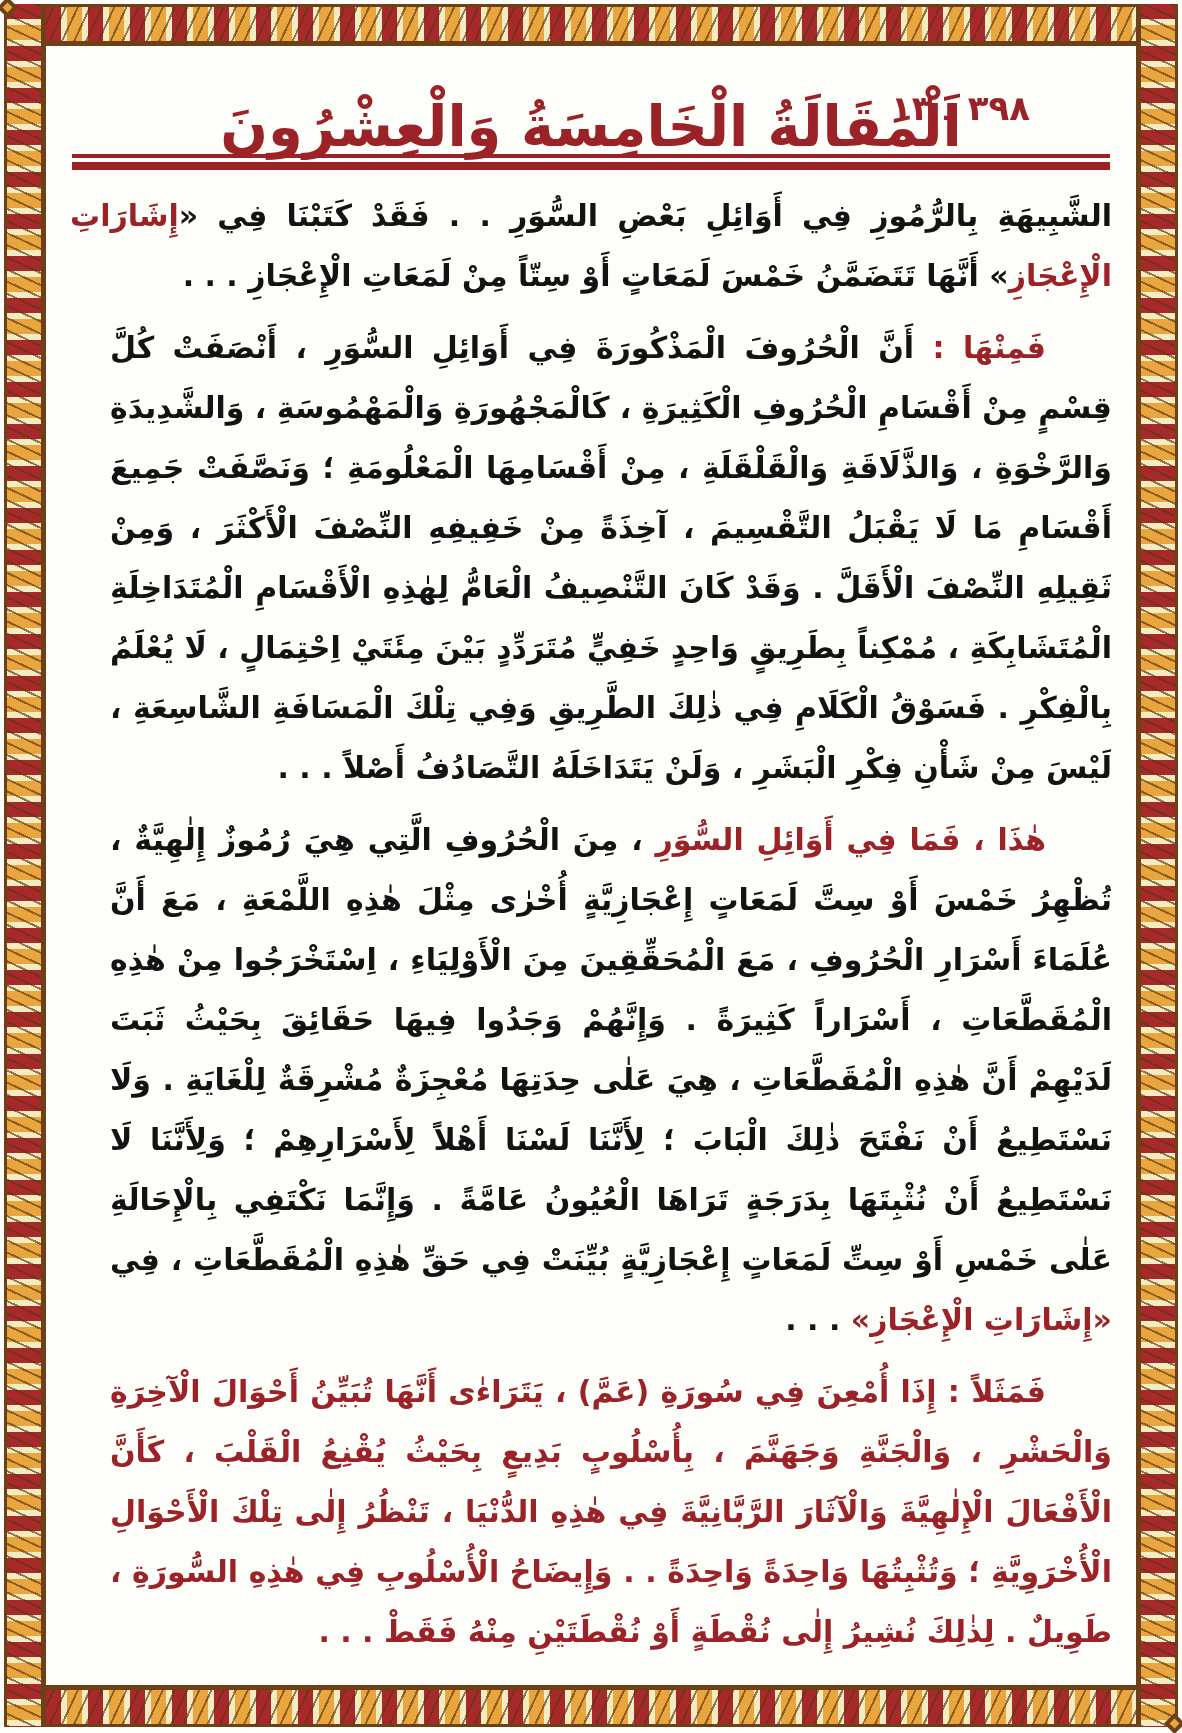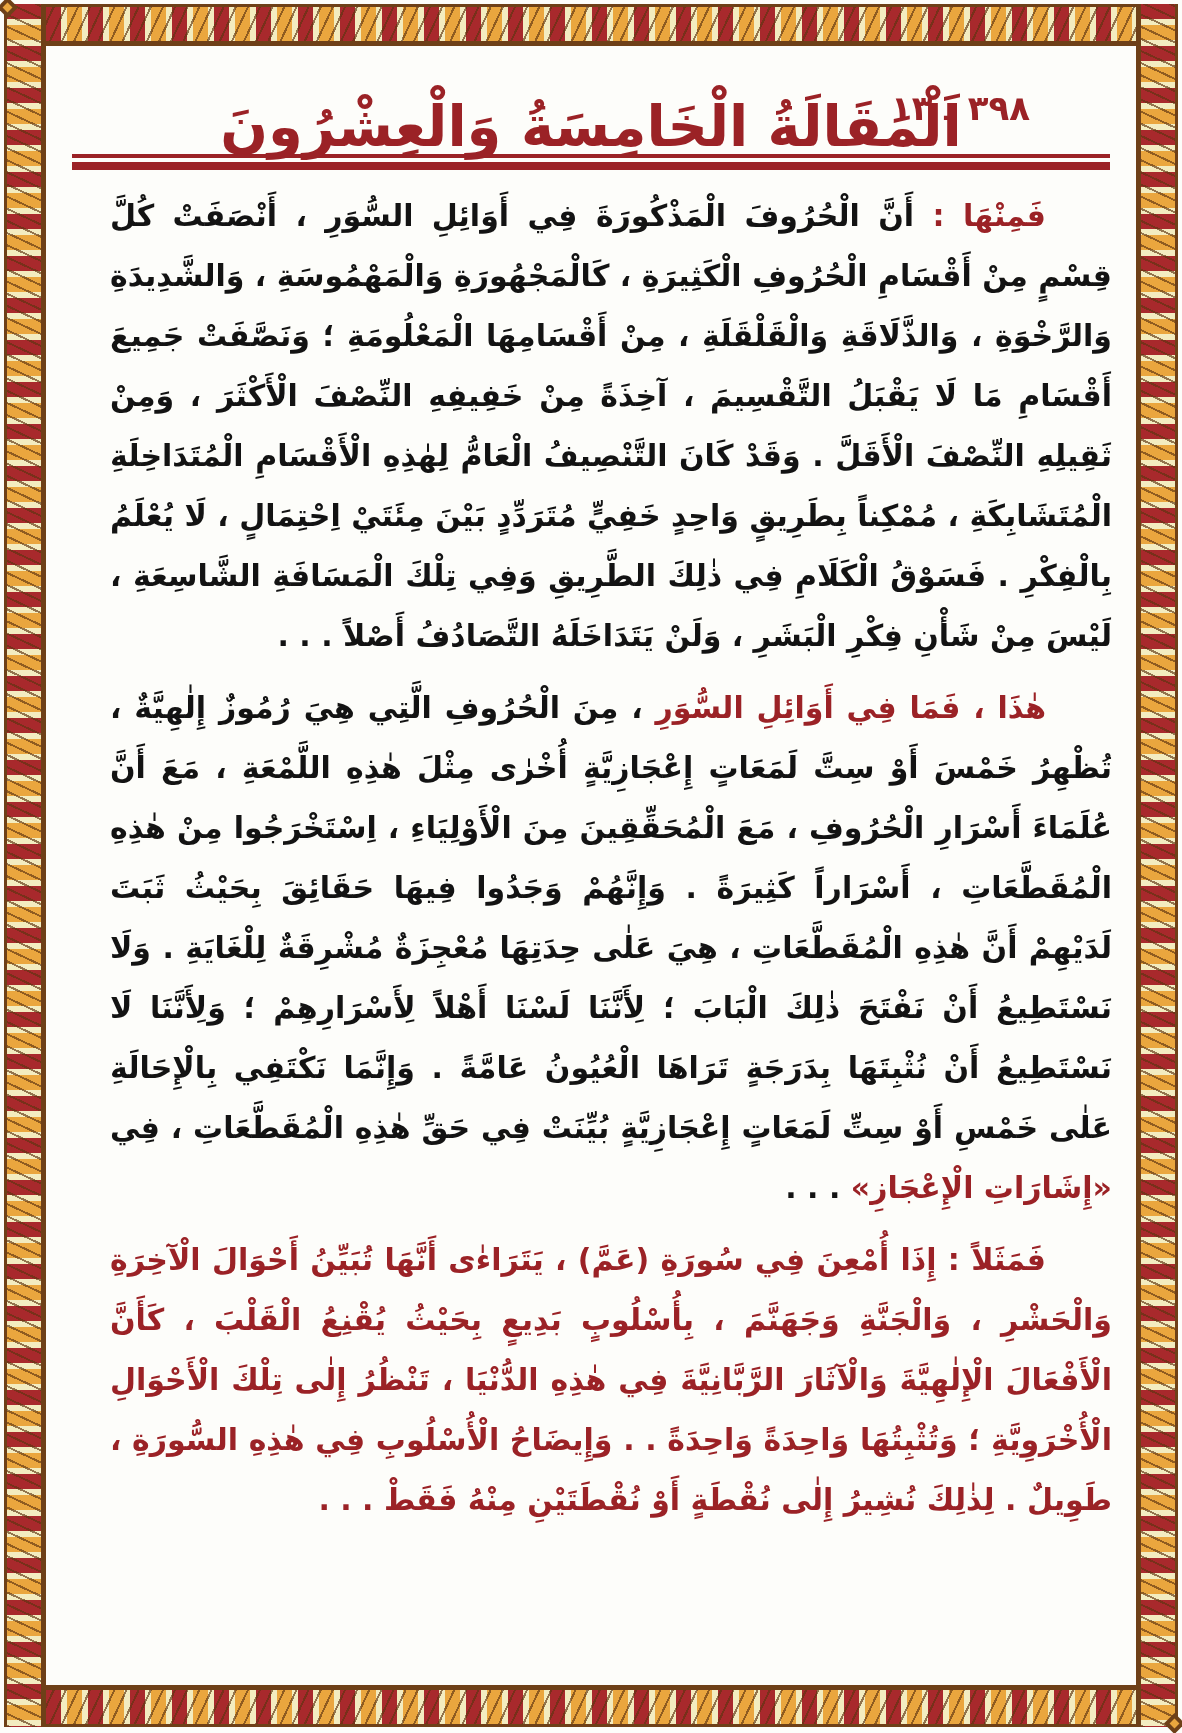--- a/index.html
+++ b/index.html
@@ -89,19 +89,20 @@
   <div class="content">
 
     <div class="hdr">
       <div class="pagenum" dir="rtl">٣٩٨ ـ ١٣</div>
       <div class="title" dir="rtl">اَلْمَقَالَةُ الْخَامِسَةُ وَالْعِشْرُونَ</div>
     </div>
 
     <div class="rule"></div>
 
     <div class="body-text">
+        <p class="" dir="rtl"><span class="seg-black">الشَّبِيهَةِ بِالرُّمُوزِ فِي أَوَائِلِ بَعْضِ السُّوَرِ . . فَقَدْ كَتَبْنَا فِي «</span><span class="seg-red">إِشَارَاتِ الْإِعْجَازِ</span><span class="seg-black">» أَنَّهَا تَتَضَمَّنُ خَمْسَ لَمَعَاتٍ أَوْ سِتّاً مِنْ لَمَعَاتِ الْإِعْجَازِ . . .</span></p>
         <p class="indent" dir="rtl"><span class="seg-red">فَمِنْهَا : </span><span class="seg-black">أَنَّ الْحُرُوفَ الْمَذْكُورَةَ فِي أَوَائِلِ السُّوَرِ ، أَنْصَفَتْ كُلَّ قِسْمٍ مِنْ أَقْسَامِ الْحُرُوفِ الْكَثِيرَةِ ، كَالْمَجْهُورَةِ وَالْمَهْمُوسَةِ ، وَالشَّدِيدَةِ وَالرَّخْوَةِ ، وَالذَّلَاقَةِ وَالْقَلْقَلَةِ ، مِنْ أَقْسَامِهَا الْمَعْلُومَةِ ؛ وَنَصَّفَتْ جَمِيعَ أَقْسَامِ مَا لَا يَقْبَلُ التَّقْسِيمَ ، آخِذَةً مِنْ خَفِيفِهِ النِّصْفَ الْأَكْثَرَ ، وَمِنْ ثَقِيلِهِ النِّصْفَ الْأَقَلَّ . وَقَدْ كَانَ التَّنْصِيفُ الْعَامُّ لِهٰذِهِ الْأَقْسَامِ الْمُتَدَاخِلَةِ الْمُتَشَابِكَةِ ، مُمْكِناً بِطَرِيقٍ وَاحِدٍ خَفِيٍّ مُتَرَدِّدٍ بَيْنَ مِئَتَيْ اِحْتِمَالٍ ، لَا يُعْلَمُ بِالْفِكْرِ . فَسَوْقُ الْكَلَامِ فِي ذٰلِكَ الطَّرِيقِ وَفِي تِلْكَ الْمَسَافَةِ الشَّاسِعَةِ ، لَيْسَ مِنْ شَأْنِ فِكْرِ الْبَشَرِ ، وَلَنْ يَتَدَاخَلَهُ التَّصَادُفُ أَصْلاً . . .</span></p>
         <p class="indent" dir="rtl"><span class="seg-red">هٰذَا ، فَمَا فِي أَوَائِلِ السُّوَرِ</span><span class="seg-black"> ، مِنَ الْحُرُوفِ الَّتِي هِيَ رُمُوزٌ إِلٰهِيَّةٌ ، تُظْهِرُ خَمْسَ أَوْ سِتَّ لَمَعَاتٍ إِعْجَازِيَّةٍ أُخْرٰى مِثْلَ هٰذِهِ اللَّمْعَةِ ، مَعَ أَنَّ عُلَمَاءَ أَسْرَارِ الْحُرُوفِ ، مَعَ الْمُحَقِّقِينَ مِنَ الْأَوْلِيَاءِ ، اِسْتَخْرَجُوا مِنْ هٰذِهِ الْمُقَطَّعَاتِ ، أَسْرَاراً كَثِيرَةً . وَإِنَّهُمْ وَجَدُوا فِيهَا حَقَائِقَ بِحَيْثُ ثَبَتَ لَدَيْهِمْ أَنَّ هٰذِهِ الْمُقَطَّعَاتِ ، هِيَ عَلٰى حِدَتِهَا مُعْجِزَةٌ مُشْرِقَةٌ لِلْغَايَةِ . وَلَا نَسْتَطِيعُ أَنْ نَفْتَحَ ذٰلِكَ الْبَابَ ؛ لِأَنَّنَا لَسْنَا أَهْلاً لِأَسْرَارِهِمْ ؛ وَلِأَنَّنَا لَا نَسْتَطِيعُ أَنْ نُثْبِتَهَا بِدَرَجَةٍ تَرَاهَا الْعُيُونُ عَامَّةً . وَإِنَّمَا نَكْتَفِي بِالْإِحَالَةِ عَلٰى خَمْسِ أَوْ سِتِّ لَمَعَاتٍ إِعْجَازِيَّةٍ بُيِّنَتْ فِي حَقِّ هٰذِهِ الْمُقَطَّعَاتِ ، فِي </span><span class="seg-red">«إِشَارَاتِ الْإِعْجَازِ»</span><span class="seg-black"> . . .</span></p>
         <p class="indent" dir="rtl"><span class="seg-red">فَمَثَلاً : إِذَا أُمْعِنَ فِي سُورَةِ (عَمَّ) ، يَتَرَاءٰى أَنَّهَا تُبَيِّنُ أَحْوَالَ الْآخِرَةِ وَالْحَشْرِ ، وَالْجَنَّةِ وَجَهَنَّمَ ، بِأُسْلُوبٍ بَدِيعٍ بِحَيْثُ يُقْنِعُ الْقَلْبَ ، كَأَنَّ الْأَفْعَالَ الْإِلٰهِيَّةَ وَالْآثَارَ الرَّبَّانِيَّةَ فِي هٰذِهِ الدُّنْيَا ، تَنْظُرُ إِلٰى تِلْكَ الْأَحْوَالِ الْأُخْرَوِيَّةِ ؛ وَتُثْبِتُهَا وَاحِدَةً وَاحِدَةً . . وَإِيضَاحُ الْأُسْلُوبِ فِي هٰذِهِ السُّورَةِ ، طَوِيلٌ . لِذٰلِكَ نُشِيرُ إِلٰى نُقْطَةٍ أَوْ نُقْطَتَيْنِ مِنْهُ فَقَطْ . . .</span></p>
       </div>
 
   </div>
 </div>
 
 </body></html>

